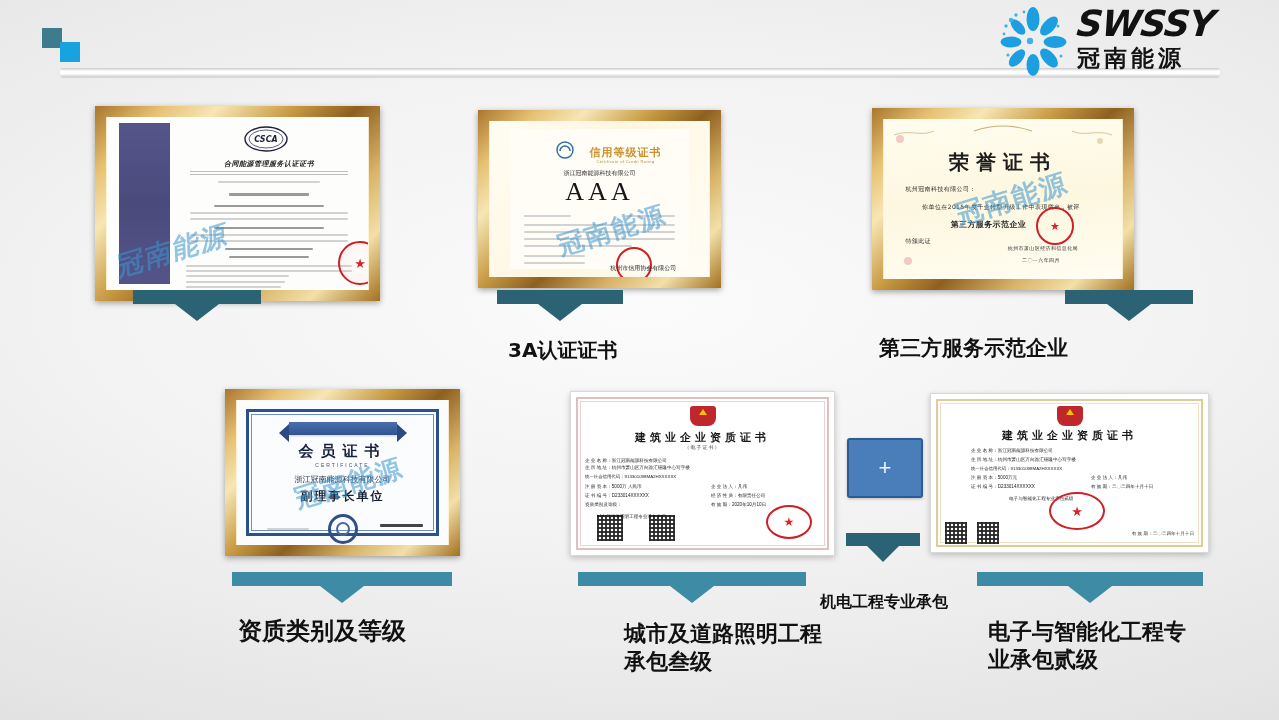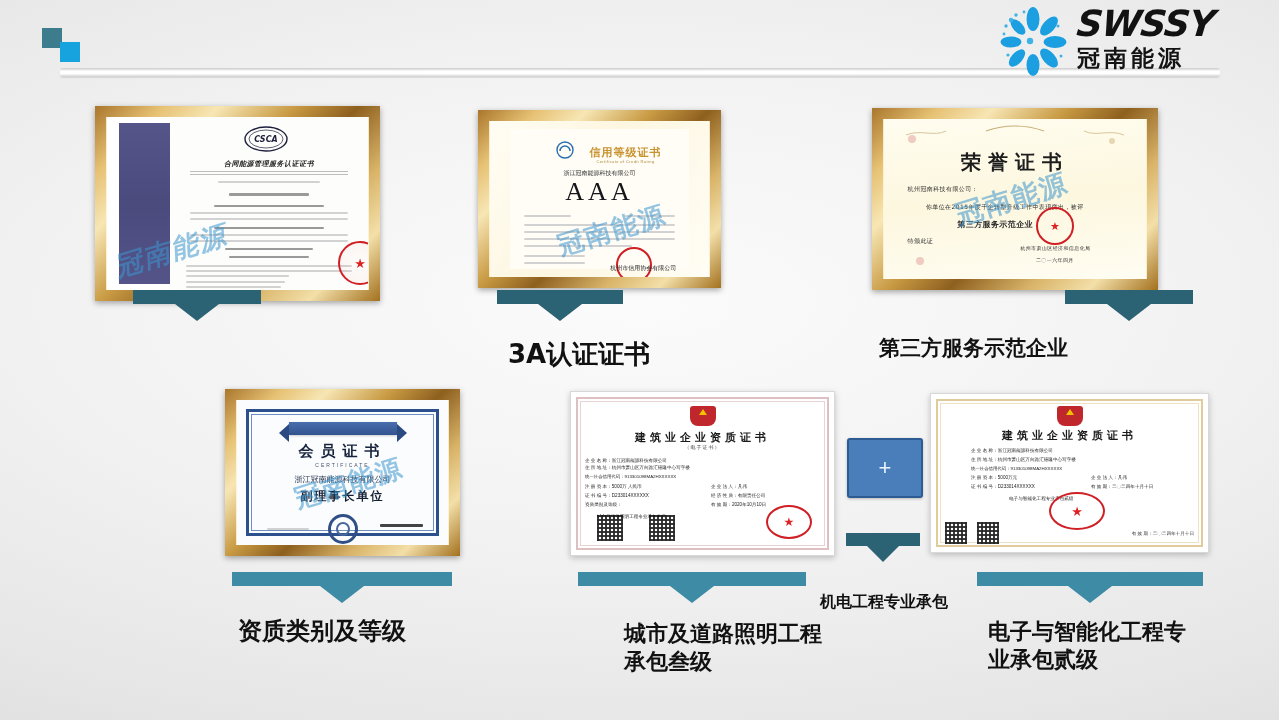--- a/index.html
+++ b/index.html
@@ -105,21 +105,21 @@
     font-size:4px;color:#b08a3b;letter-spacing:.4px;}
   #c2-company{position:absolute;top:40px;left:0;width:100%;text-align:center;
     font-size:6px;color:#2a2a2a;}
   #c2-aaa{position:absolute;top:48px;left:0;width:100%;text-align:center;
     font-size:26px;font-weight:normal;color:#15151a;letter-spacing:4px;
     font-family:"Liberation Serif","DejaVu Serif",serif;}
   #c2-redseal{position:absolute;left:106px;top:118px;width:32px;height:32px;
     border:2px solid #cf2026;border-radius:50%;}
 
   
-  #cert3{left:872px;top:108px;width:262px;height:182px;padding-left:24px;}
+  #cert3{left:872px;top:108px;width:262px;height:182px;}
   #cert3 .mat{left:12px;top:11px;right:12px;bottom:11px;width:auto;height:auto;
     background:linear-gradient(175deg,#fffdf0 0%,#fdf7df 50%,#fffdf2 100%);}
   #c3-title{position:absolute;top:30px;left:0;width:100%;text-align:center;
     font-size:20px;font-weight:bold;color:#1d1d1d;letter-spacing:7px;
     font-family:"Liberation Serif","DejaVu Serif",serif;}
   .c3-line{position:absolute;color:#2b2b2b;font-size:6px;letter-spacing:.4px;
     font-family:"DejaVu Sans",sans-serif;}
   #c3-redseal{position:absolute;left:152px;top:88px;width:34px;height:34px;
     border:2px solid #cf2026;border-radius:50%;}
 
@@ -309,21 +309,21 @@
         <div style="position:absolute;left:56%;top:135px;font-size:6px;color:#222;">杭州市信用协会有限公司</div>
       </div>
       <div class="wm" style="left:66px;top:92px;font-size:26px;">冠南能源</div>
     </div>
   </div>
 
   <div class="arrow" id="arrow2" style="left:497px;top:290px;width:126px;">
     <div class="bar" style="background:#2c6374;"></div>
     <div class="tip" style="border-top:17px solid #2c6374;"></div>
   </div>
-  <div class="caption" style="left:508px;top:338px;font-size:26px;">3A认证证书</div>
+  <div class="caption" style="left:508px;top:338px;font-size:20px;">3A认证证书</div>
 
   <div class="cert frame-gold" id="cert3">
     <div class="inner-bevel"></div>
     <div class="mat">
       <svg style="position:absolute;left:0;top:0;width:100%;height:100%;" viewBox="0 0 238 160">
         <path d="M10 16c14-6 28 2 40-4" stroke="#d8c59a" fill="none" stroke-width="1"></path>
         <path d="M228 16c-14-6-28 2-40-4" stroke="#d8c59a" fill="none" stroke-width="1"></path>
         <path d="M90 12q29-10 58 0" stroke="#c9ae79" fill="none" stroke-width="1.2"></path>
         <circle cx="16" cy="20" r="4" fill="#e8b7b0" opacity=".7"></circle>
         <circle cx="24" cy="142" r="4" fill="#e8b7b0" opacity=".7"></circle>

